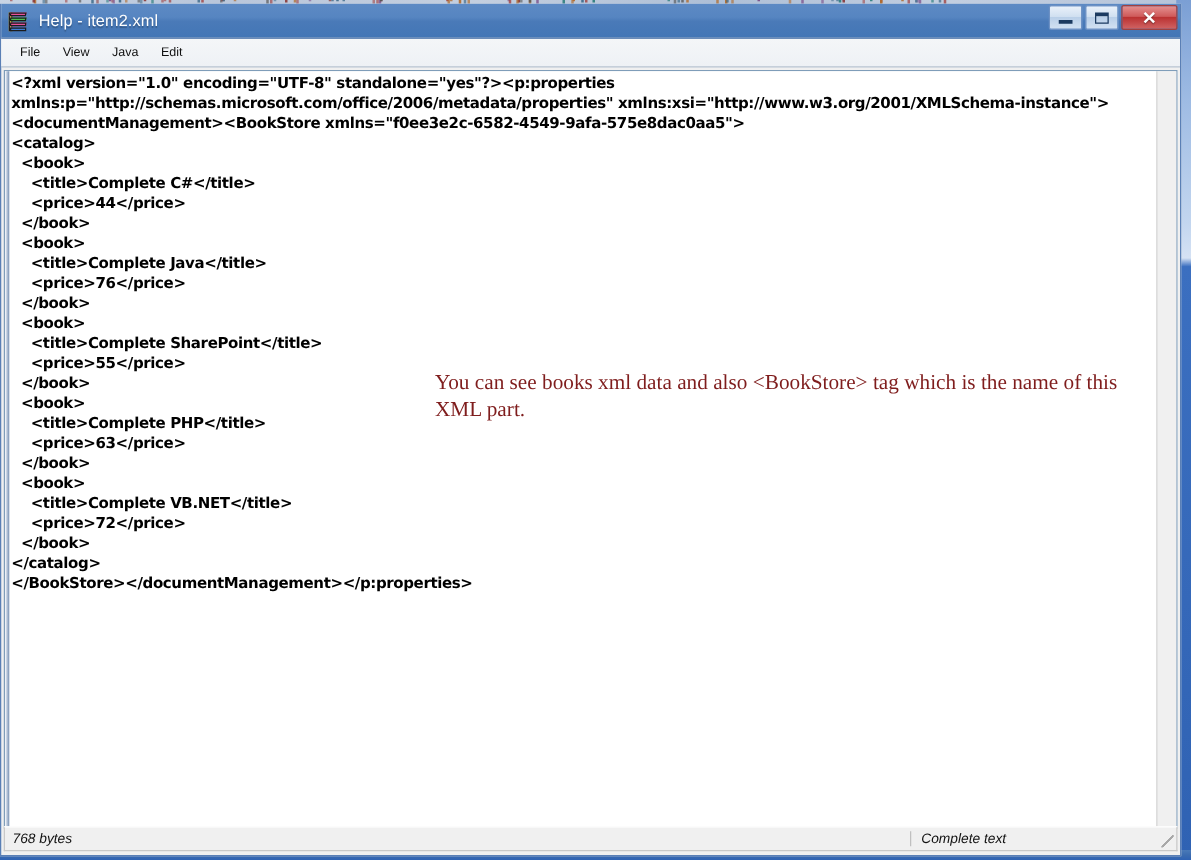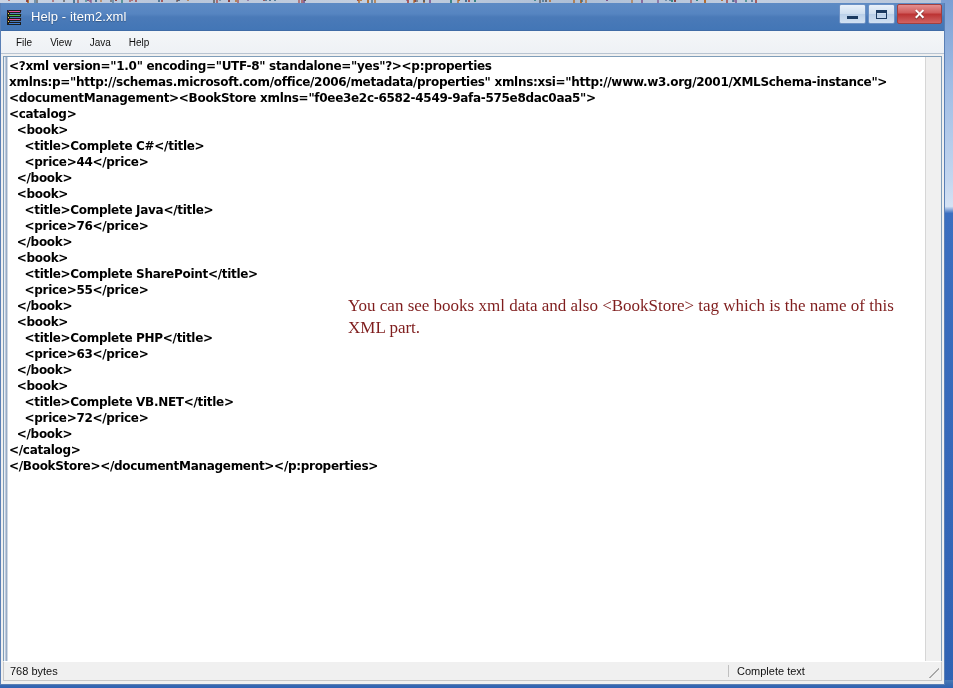--- a/index.html
+++ b/index.html
@@ -218,20 +218,21 @@
     left: 2px; right: 2px;
     bottom: 3px;
     height: 20px;
     background: #f0f0f0;
     border: 1px solid #c8c8c8;
     border-top: 1px solid #ffffff;
     box-sizing: border-box;
     display: flex;
     align-items: center;
     user-select: none;
+    font-style: italic;
   }
   #status-left {
     flex: 0 0 725px;
     padding-left: 6px;
     font-size: 11px;
     color: #101010;
     border-right: 1px solid #c0c0c0;
     box-sizing: border-box;
     white-space: nowrap;
   }
@@ -375,21 +376,21 @@
       <div class="winbtn close">
         <div class="glyph-close">✕</div>
       </div>
     </div>
   </div>
 
   <div id="menubar">
     <div class="menu-item">File</div>
     <div class="menu-item">View</div>
     <div class="menu-item">Java</div>
-    <div class="menu-item">Help</div>
+    <div class="menu-item">Edit</div>
   </div>
 
   <div id="editor-wrap">
     <div id="editor-left-rail"></div>
     <div id="editor">
       <pre id="xml-text">&lt;?xml version="1.0" encoding="UTF-8" standalone="yes"?&gt;&lt;p:properties
 xmlns:p="http://schemas.microsoft.com/office/2006/metadata/properties" xmlns:xsi="http://www.w3.org/2001/XMLSchema-instance"&gt;
 &lt;documentManagement&gt;&lt;BookStore xmlns="f0ee3e2c-6582-4549-9afa-575e8dac0aa5"&gt;
 &lt;catalog&gt;
   &lt;book&gt;

